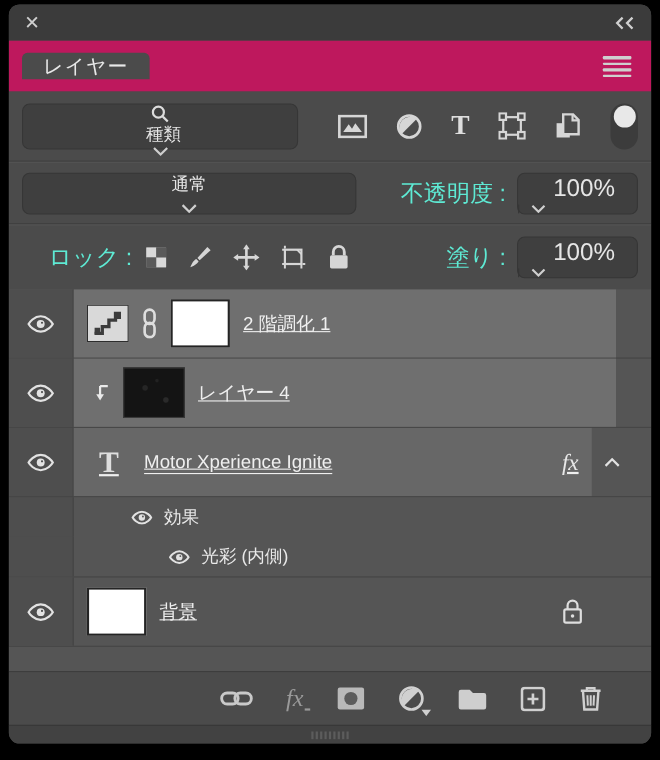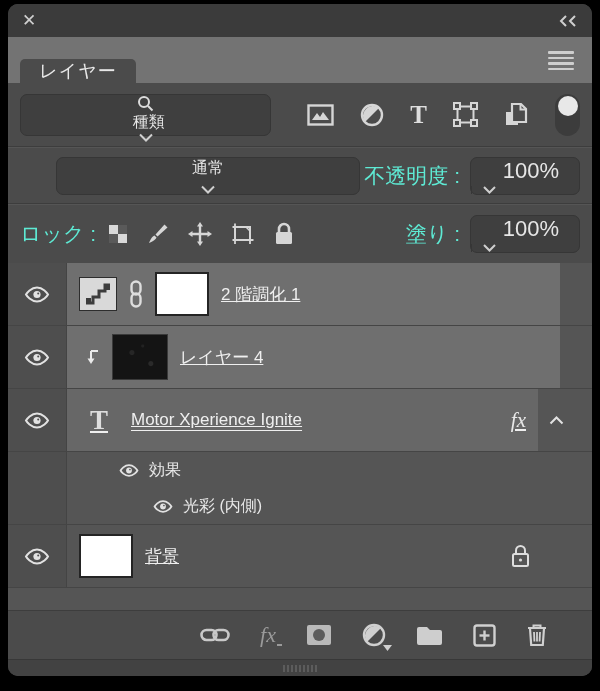--- a/index.html
+++ b/index.html
@@ -4,37 +4,37 @@
 <style>
   html,body{margin:0;padding:0;background:#000;width:600px;height:691px;overflow:hidden;
     font-family:"Liberation Sans","DejaVu Sans",sans-serif;-webkit-font-smoothing:antialiased;}
   .panel{position:absolute;left:8px;top:4px;width:584px;height:672px;background:#4b4b4b;
     border-radius:10px;overflow:hidden;display:flex;flex-direction:column;}
   
   .topbar{height:33px;background:#3b3b3b;display:flex;align-items:center;justify-content:space-between;
     padding:0 14px;flex:none;}
   .close-x{color:#cfcfcf;font-size:17px;line-height:1;cursor:default;}
   
-  .tabstrip{height:46px;background:#737373;display:flex;align-items:flex-end;flex:none;position:relative;}
+  .tabstrip{height:46px;background:#be185d;display:flex;align-items:center;flex:none;position:relative;}
   .tab{margin-left:12px;width:116px;background:#4b4b4b;border-radius:5px 5px 0 0;display:flex;
     align-items:center;justify-content:center;color:#e8e8e8;font-size:18px;letter-spacing:1px;}
   .hamburger{position:absolute;right:18px;top:14px;width:26px;display:flex;flex-direction:column;gap:3px;}
   .hamburger div{height:2.5px;background:#cfcfcf;border-radius:1px;}
   
   .controls{flex:none;background:#4b4b4b;}
   .ctl-row{display:flex;align-items:center;padding:0 12px;}
   .filter-row{height:63px;}
   .divider{height:0;border-top:1px solid #3d3d3d;border-bottom:1px solid #555;}
   .blend-row{height:55px;}
-  .lock-row{height:58px;}
+  .lock-row{height:58px;margin-left:24px;}
   .field{background:#3f3f3f;border:1px solid #363636;border-radius:7px;display:flex;align-items:center;
     color:#e6e6e6;font-size:16px;height:38px;box-sizing:border-box;flex-direction:column;}
   .search-field{width:252px;height:42px;padding:0 10px;}
   .search-field .lbl{flex:1;margin-left:6px;}
-  .mode-field{width:304px;padding:0 28px;margin-left:36px;}
+  .mode-field{width:304px;padding:0 28px;}
   .mode-field .lbl{flex:1;}
   .num-field{width:110px;margin-left:10px;}
   .num-field .val{flex:1;text-align:left;padding-left:12px;font-size:22px;}
   .chev-cell{width:34px;align-self:stretch;border-left:1px solid #363636;display:flex;
     align-items:center;justify-content:center;flex:none;}
   .inline-label{color:#5eead4;font-size:21px;white-space:nowrap;}
   .filter-icons{display:flex;align-items:center;gap:26px;margin-left:36px;}
   .lock-icons{display:flex;align-items:center;gap:19px;margin-left:12px;}
   .spacer{flex:1;}
   .icon{display:flex;align-items:center;justify-content:center;}

